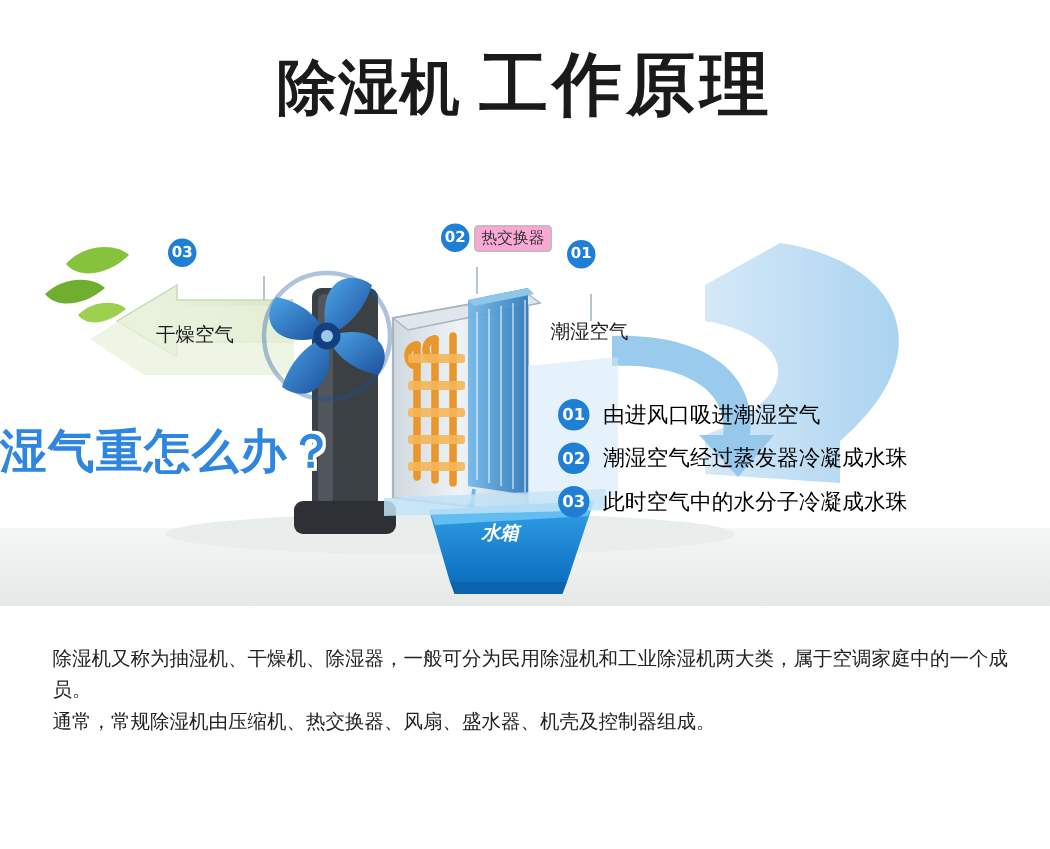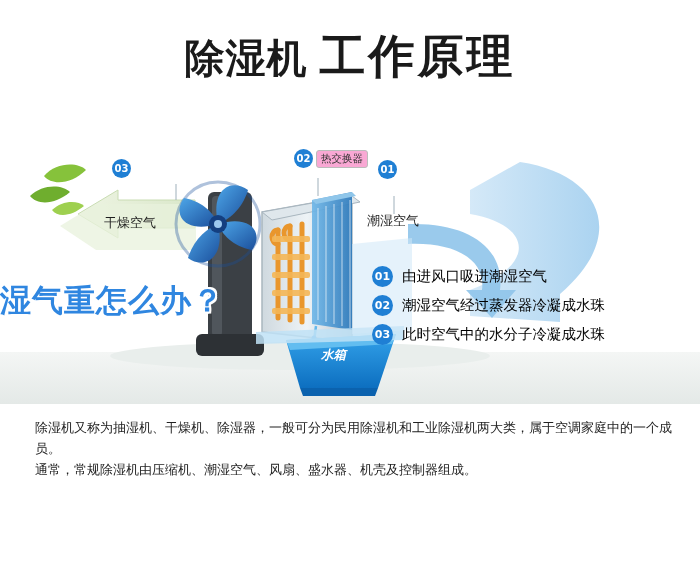--- a/index.html
+++ b/index.html
@@ -145,21 +145,21 @@
   .body-text {
     position: absolute;
     left: 35px;
     top: 417px;
     width: 640px;
     font-size: 13px;
     color: #222222;
     line-height: 21px;
   }
   .para {
-    margin: 0 0 14px 0;
+    margin: 12px 0 14px 0;
   }
   .para span {
     display: block;
   }
 </style>
 </head>
 <body>
 
 <div class="page">
 
@@ -309,17 +309,17 @@
       <div class="step-badge">03</div>
       <div class="step-text">此时空气中的水分子冷凝成水珠</div>
     </div>
   </div>
 
   <div class="overlay-headline">湿气重怎么办？</div>
 
   <div class="body-text">
     <p class="para">
       <span>除湿机又称为抽湿机、干燥机、除湿器，一般可分为民用除湿机和工业除湿机两大类，属于空调家庭中的一个成员。</span>
-      <span>通常，常规除湿机由压缩机、潮湿空气、风扇、盛水器、机壳及控制器组成。</span>
+      <span>通常，常规除湿机由压缩机、热交换器、风扇、盛水器、机壳及控制器组成。</span>
     </p>
   </div>
 
 </div>
 
 </body></html>

